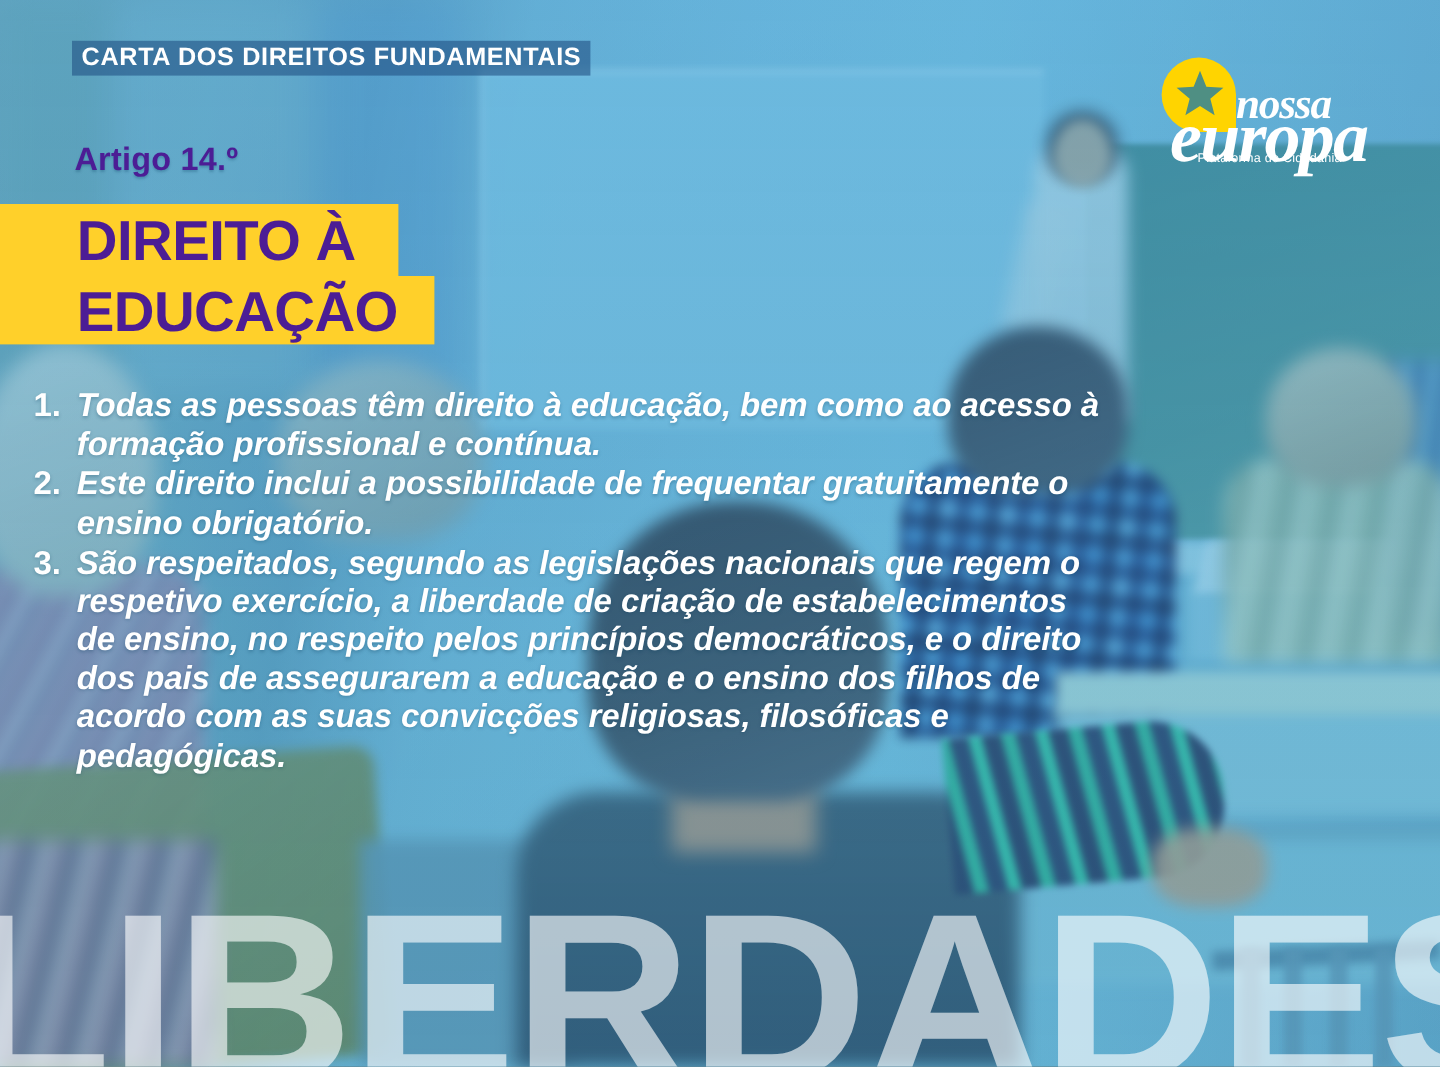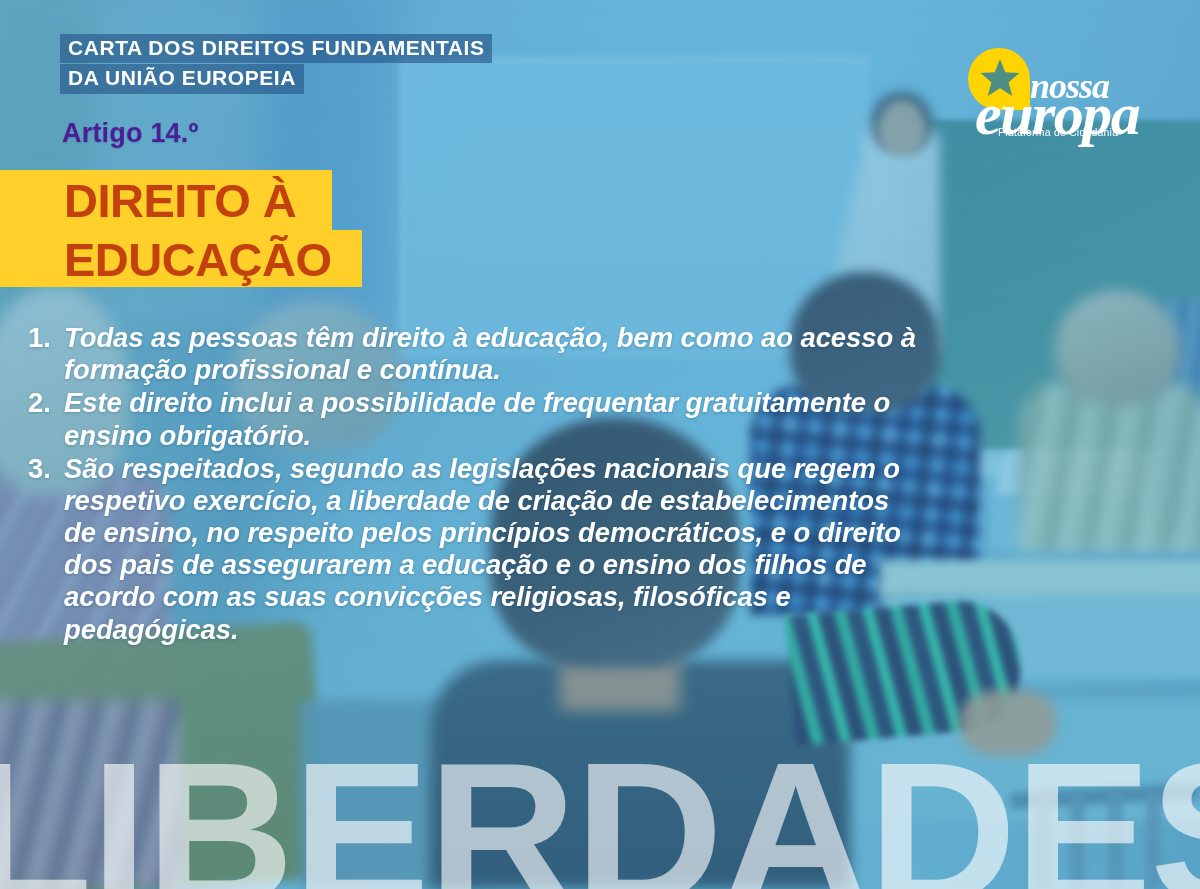--- a/index.html
+++ b/index.html
@@ -159,21 +159,21 @@
   .logo-tag{position:absolute;left:-20px;top:82px;color:#ffffff;
      font-size:10.5px;font-family:"Liberation Sans", sans-serif;letter-spacing:.2px;white-space:nowrap;}
 
   
   .title-wrap{position:absolute;left:0;top:170px;}
   .bar{background:#ffd02a;display:block;}
   .bar1{width:332px;height:60px;position:relative;}
   .bar2{width:362px;height:57px;position:relative;}
   .bar .txt{
     position:absolute;left:64px;top:50%;transform:translateY(-50%);
-    color:#c2410c;font-size:47px;font-weight:bold;letter-spacing:-.5px;
+    color:#4c1d95;font-size:47px;font-weight:bold;letter-spacing:-.5px;
     white-space:nowrap;font-family:"Liberation Sans", sans-serif;
   }
   .bar2 .txt{left:64px;}
 
   
   .rights{
     position:absolute;left:28px;top:322px;width:900px;
     color:#ffffff;
   }
   .right-item{
@@ -242,21 +242,20 @@
     <div class="s2-hand"></div>
 
     <div class="grade"></div>
     <div class="grade2"></div>
   </div>
 
   <div class="watermark">LIBERDADES</div>
 
   <div class="charter">
     <span>CARTA DOS DIREITOS FUNDAMENTAIS</span>
-    <span>DA UNIÃO EUROPEIA</span>
   </div>
 
   <div class="artigo">Artigo 14.º</div>
 
   <div class="logo">
     <div class="logo-mark"></div>
     <svg class="logo-star" viewBox="0 0 40 40">
       <polygon points="20,1 25.3,14.2 39.5,15.1 28.6,24.2 32.2,38 20,30.3 7.8,38 11.4,24.2 0.5,15.1 14.7,14.2" fill="#4f8f83"></polygon>
     </svg>
     <div class="logo-words">

